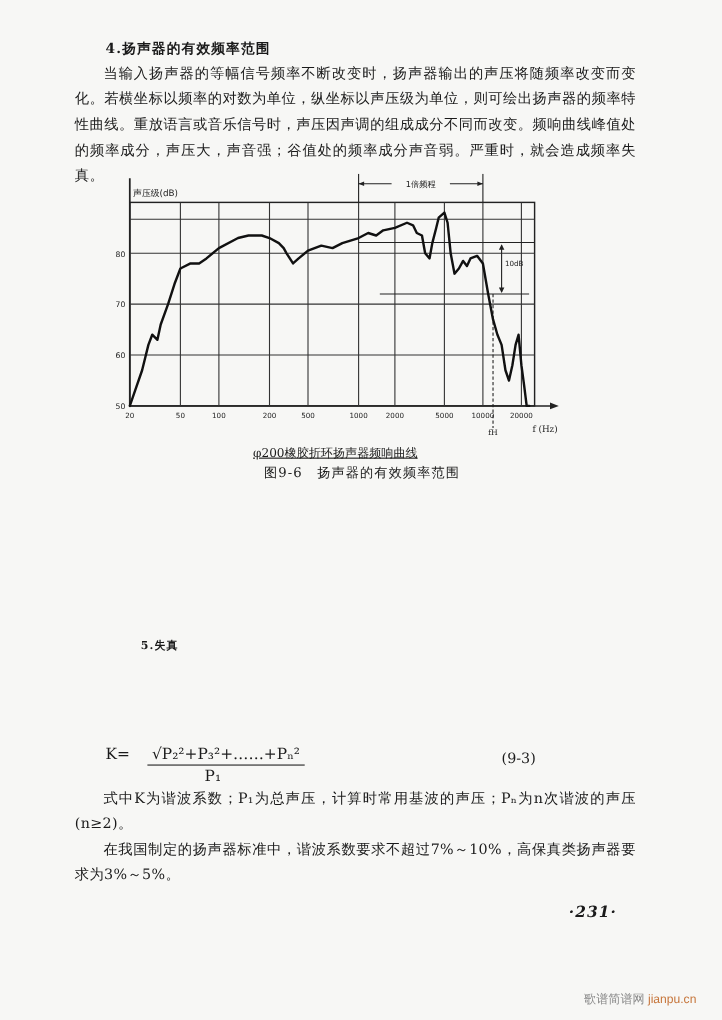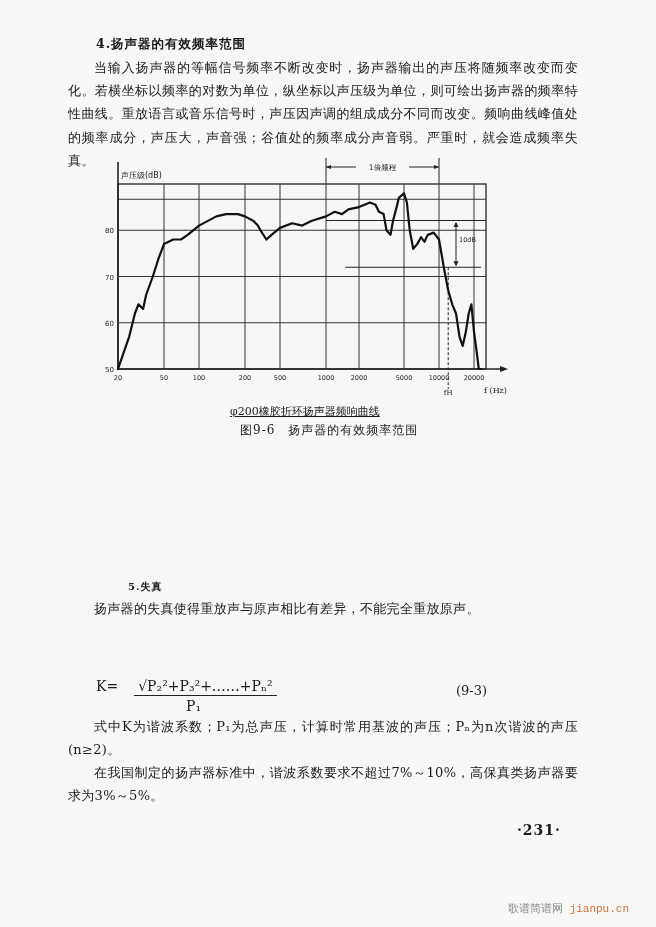--- a/index.html
+++ b/index.html
@@ -18,22 +18,22 @@
   }
   .sub-heading { position:absolute; left:96px; font-size:10px; font-weight:bold; letter-spacing:1px;margin-left:32px; }
   .chart-wrap { position:absolute; left:96px; top:158px; width:420px; height:240px; }
   .chart-wrap svg { position:absolute; left:0; top:0; }
   .caption1 { position:absolute; left:230px; top:404px; font-size:11px;text-decoration:underline; }
   .caption2 { position:absolute; left:240px; top:422px; font-size:12px; letter-spacing:1px; }
   .formula { position:absolute; left:96px; top:678px; font-size:14px; }
   .formula .num { display:inline-block; border-bottom:1px solid #222; padding:0 4px 1px 4px;margin-left:16px; }
   .formula .den { position:absolute; left:90px; top:20px; }
   .eqno { position:absolute; left:456px; top:683px; font-size:13px; }
-  .page-number { position:absolute; left:517px; top:822px; font-size:14px; font-weight:bold; letter-spacing:1px; }
-  .watermark { position:absolute; left:508px; top:901px; font-family:Liberation Mono, monospace; font-size:11px; color:#888;text-align:center; }
+  .page-number { position:absolute; left:517px; top:822px; font-size:14px; font-weight:bold; font-style:italic; letter-spacing:1px; }
+  .watermark { position:absolute; left:531px; top:901px; font-family:Liberation Sans, sans-serif; font-size:11px; color:#888;text-align:center; }
   .watermark .latin { color:#c6753a; }
 </style>
 </head>
 <body>
 
 <div class="page">
 
   <div class="heading">4.扬声器的有效频率范围</div>
   <div class="para" style="top:56px;">当输入扬声器的等幅信号频率不断改变时，扬声器输出的声压将随频率改变而变化。若横坐标以频率的对数为单位，纵坐标以声压级为单位，则可绘出扬声器的频率特性曲线。重放语言或音乐信号时，声压因声调的组成成分不同而改变。频响曲线峰值处的频率成分，声压大，声音强；谷值处的频率成分声音弱。严重时，就会造成频率失真。</div>
 
@@ -89,21 +89,20 @@
         <text x="363" y="83.8125" font-size="6.5" font-family="DejaVu Sans, sans-serif" fill="#222">10dB</text>
         <path d="M22.0,211.0 L26.8,197.1 L33.2,178.6 L38.9,155.5 L42.4,146.3 L47.1,150.9 L50.1,137.0 L56.8,118.5 L62.7,100.0 L68.0,86.1 L77.2,81.5 L85.0,81.5 L91.7,76.9 L103.0,67.6 L120.4,58.4 L129.9,56.1 L142.0,56.1 L149.0,58.4 L157.5,63.0 L161.9,67.6 L164.5,72.3 L170.4,81.5 L175.5,76.9 L184.0,69.9 L196.1,65.3 L206.3,67.6 L215.2,63.0 L230.0,58.4 L238.7,53.8 L246.0,56.1 L252.4,51.4 L263.0,49.1 L274.0,44.5 L279.5,46.8 L282.9,53.8 L287.6,56.1 L290.5,72.3 L294.5,76.9 L297.0,63.0 L300.6,49.1 L302.8,39.9 L308.0,35.3 L310.9,44.5 L313.7,72.3 L317.2,90.8 L321.2,86.1 L325.0,79.2 L328.5,83.8 L331.7,76.9 L337.7,74.6 L343.0,81.5 L347.8,109.2 L352.2,132.4 L356.2,146.3 L360.0,155.5 L363.5,178.6 L366.7,187.9 L369.8,174.0 L372.7,155.5 L375.4,146.3 L378.0,174.0 L380.5,192.5 L382.8,211.0 L385.1,211.0 " fill="none" stroke="#111" stroke-width="2.2" stroke-linejoin="round" stroke-linecap="round"></path>
       </svg>
   </div>
 
   <div class="caption1">φ200橡胶折环扬声器频响曲线</div>
   <div class="caption2">图9-6　扬声器的有效频率范围</div>
 
 
   <div class="sub-heading" style="top:580px;">5.失真</div>
-  <div class="para" style="top:597px;">扬声器的失真使得重放声与原声相比有差异，不能完全重放原声。</div>
 
   <div class="formula">
     <span>K=</span><span class="num">√P₂²+P₃²+……+Pₙ²</span>
     <div class="den">P₁</div>
   </div>
   <div class="eqno">(9-3)</div>
 
   <div class="para" style="top:715px;">式中K为谐波系数；P₁为总声压，计算时常用基波的声压；Pₙ为n次谐波的声压(n≥2)。</div>
   <div class="para" style="top:761px;">在我国制定的扬声器标准中，谐波系数要求不超过7%～10%，高保真类扬声器要求为3%～5%。</div>
 

